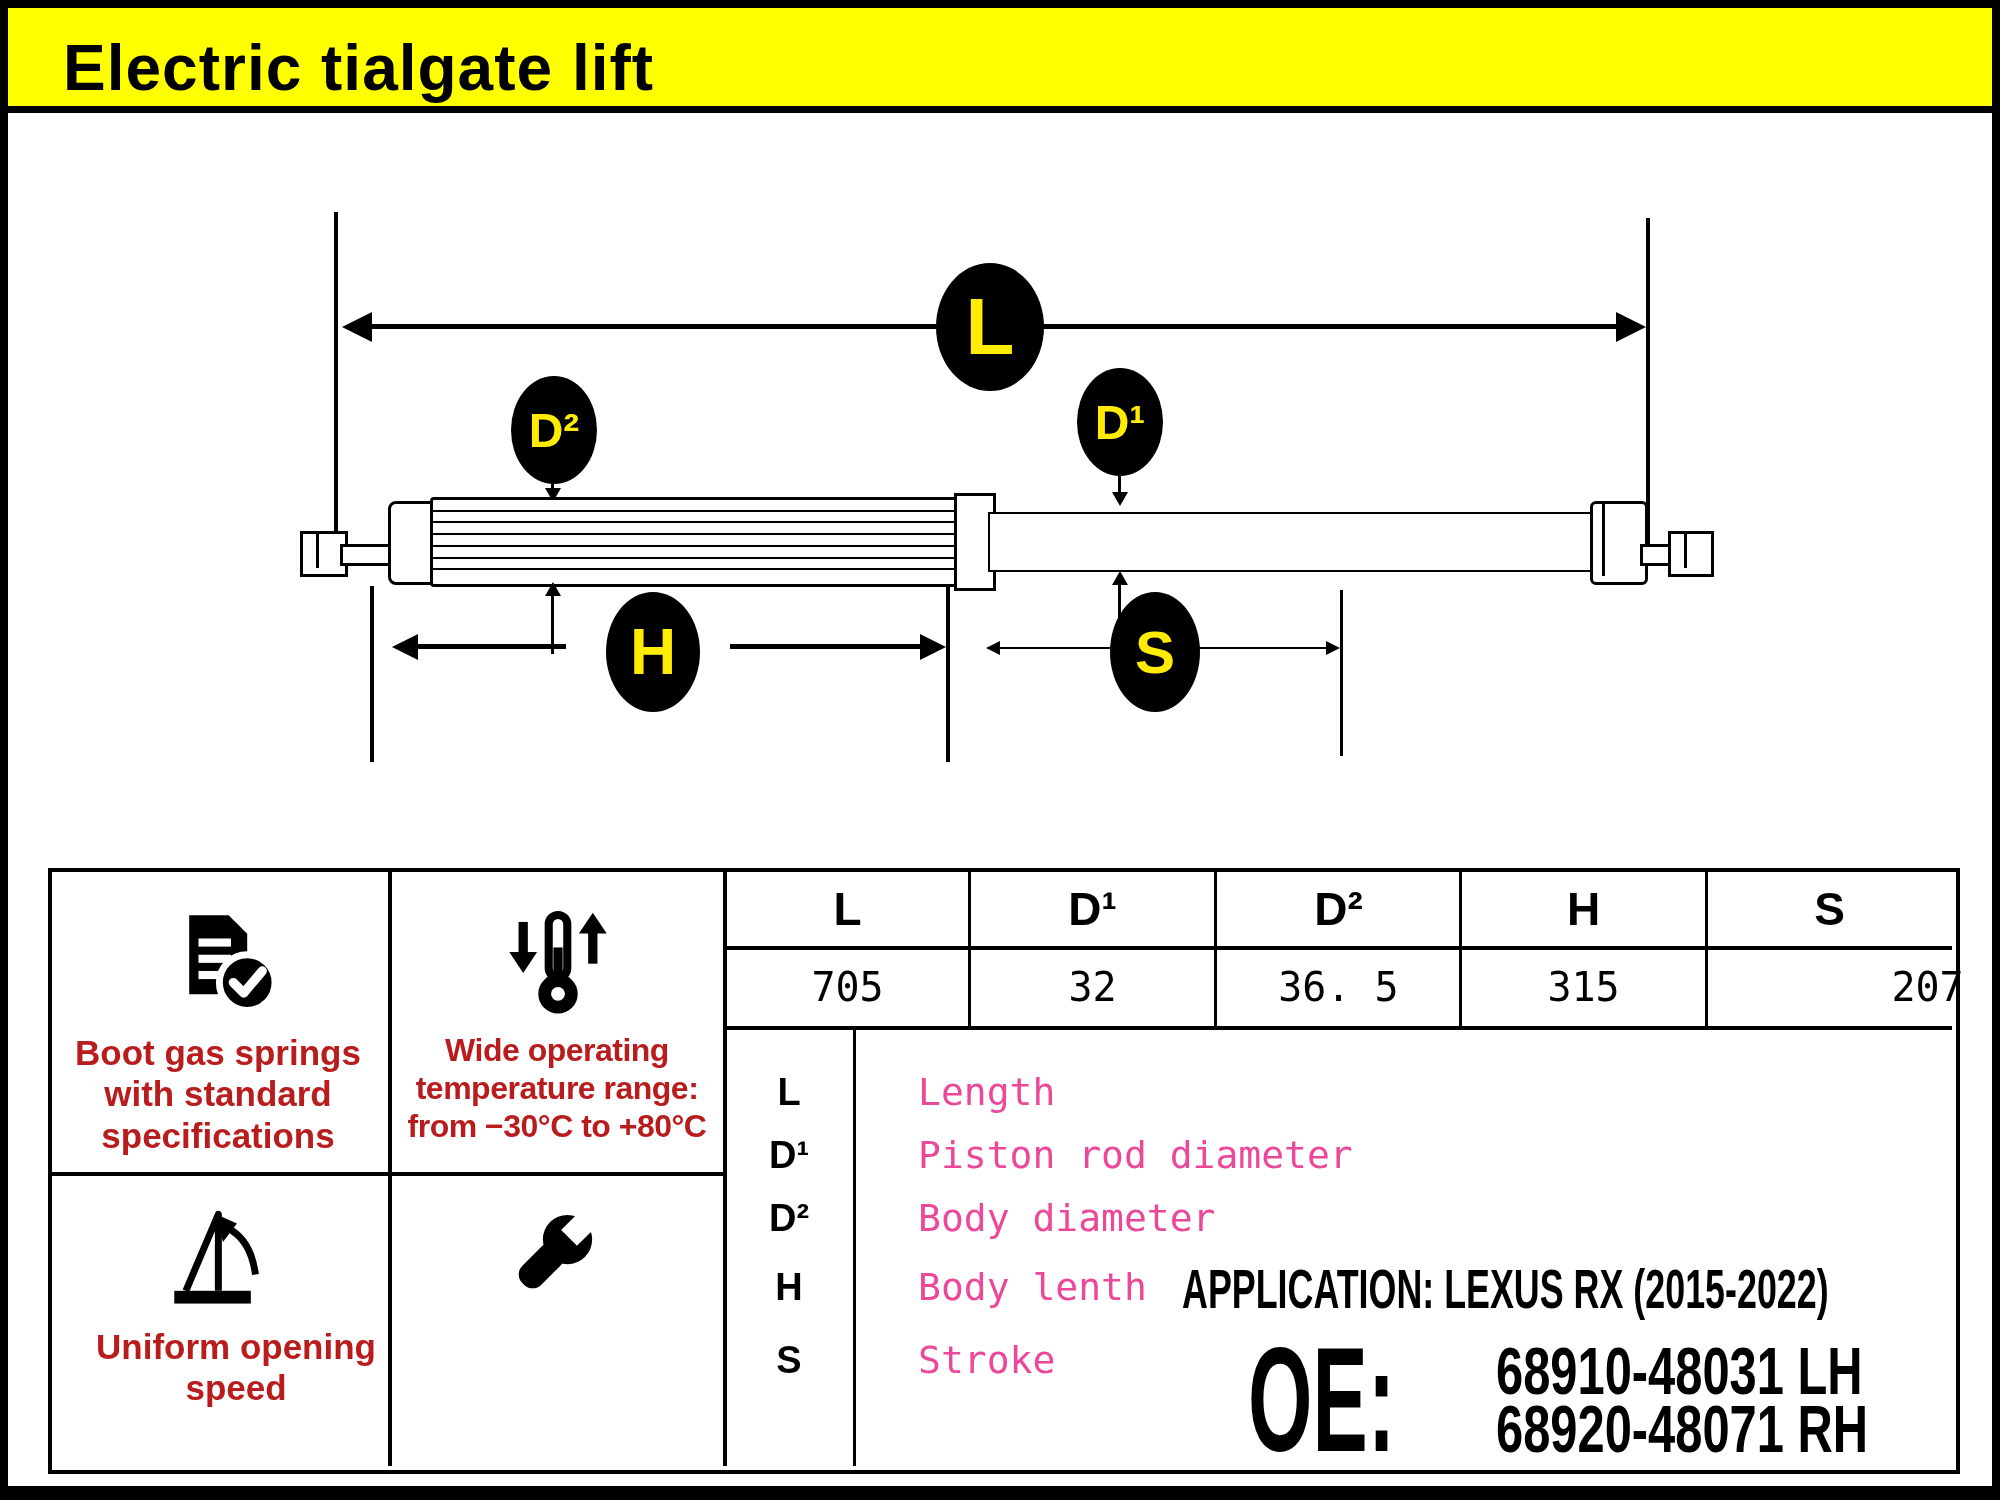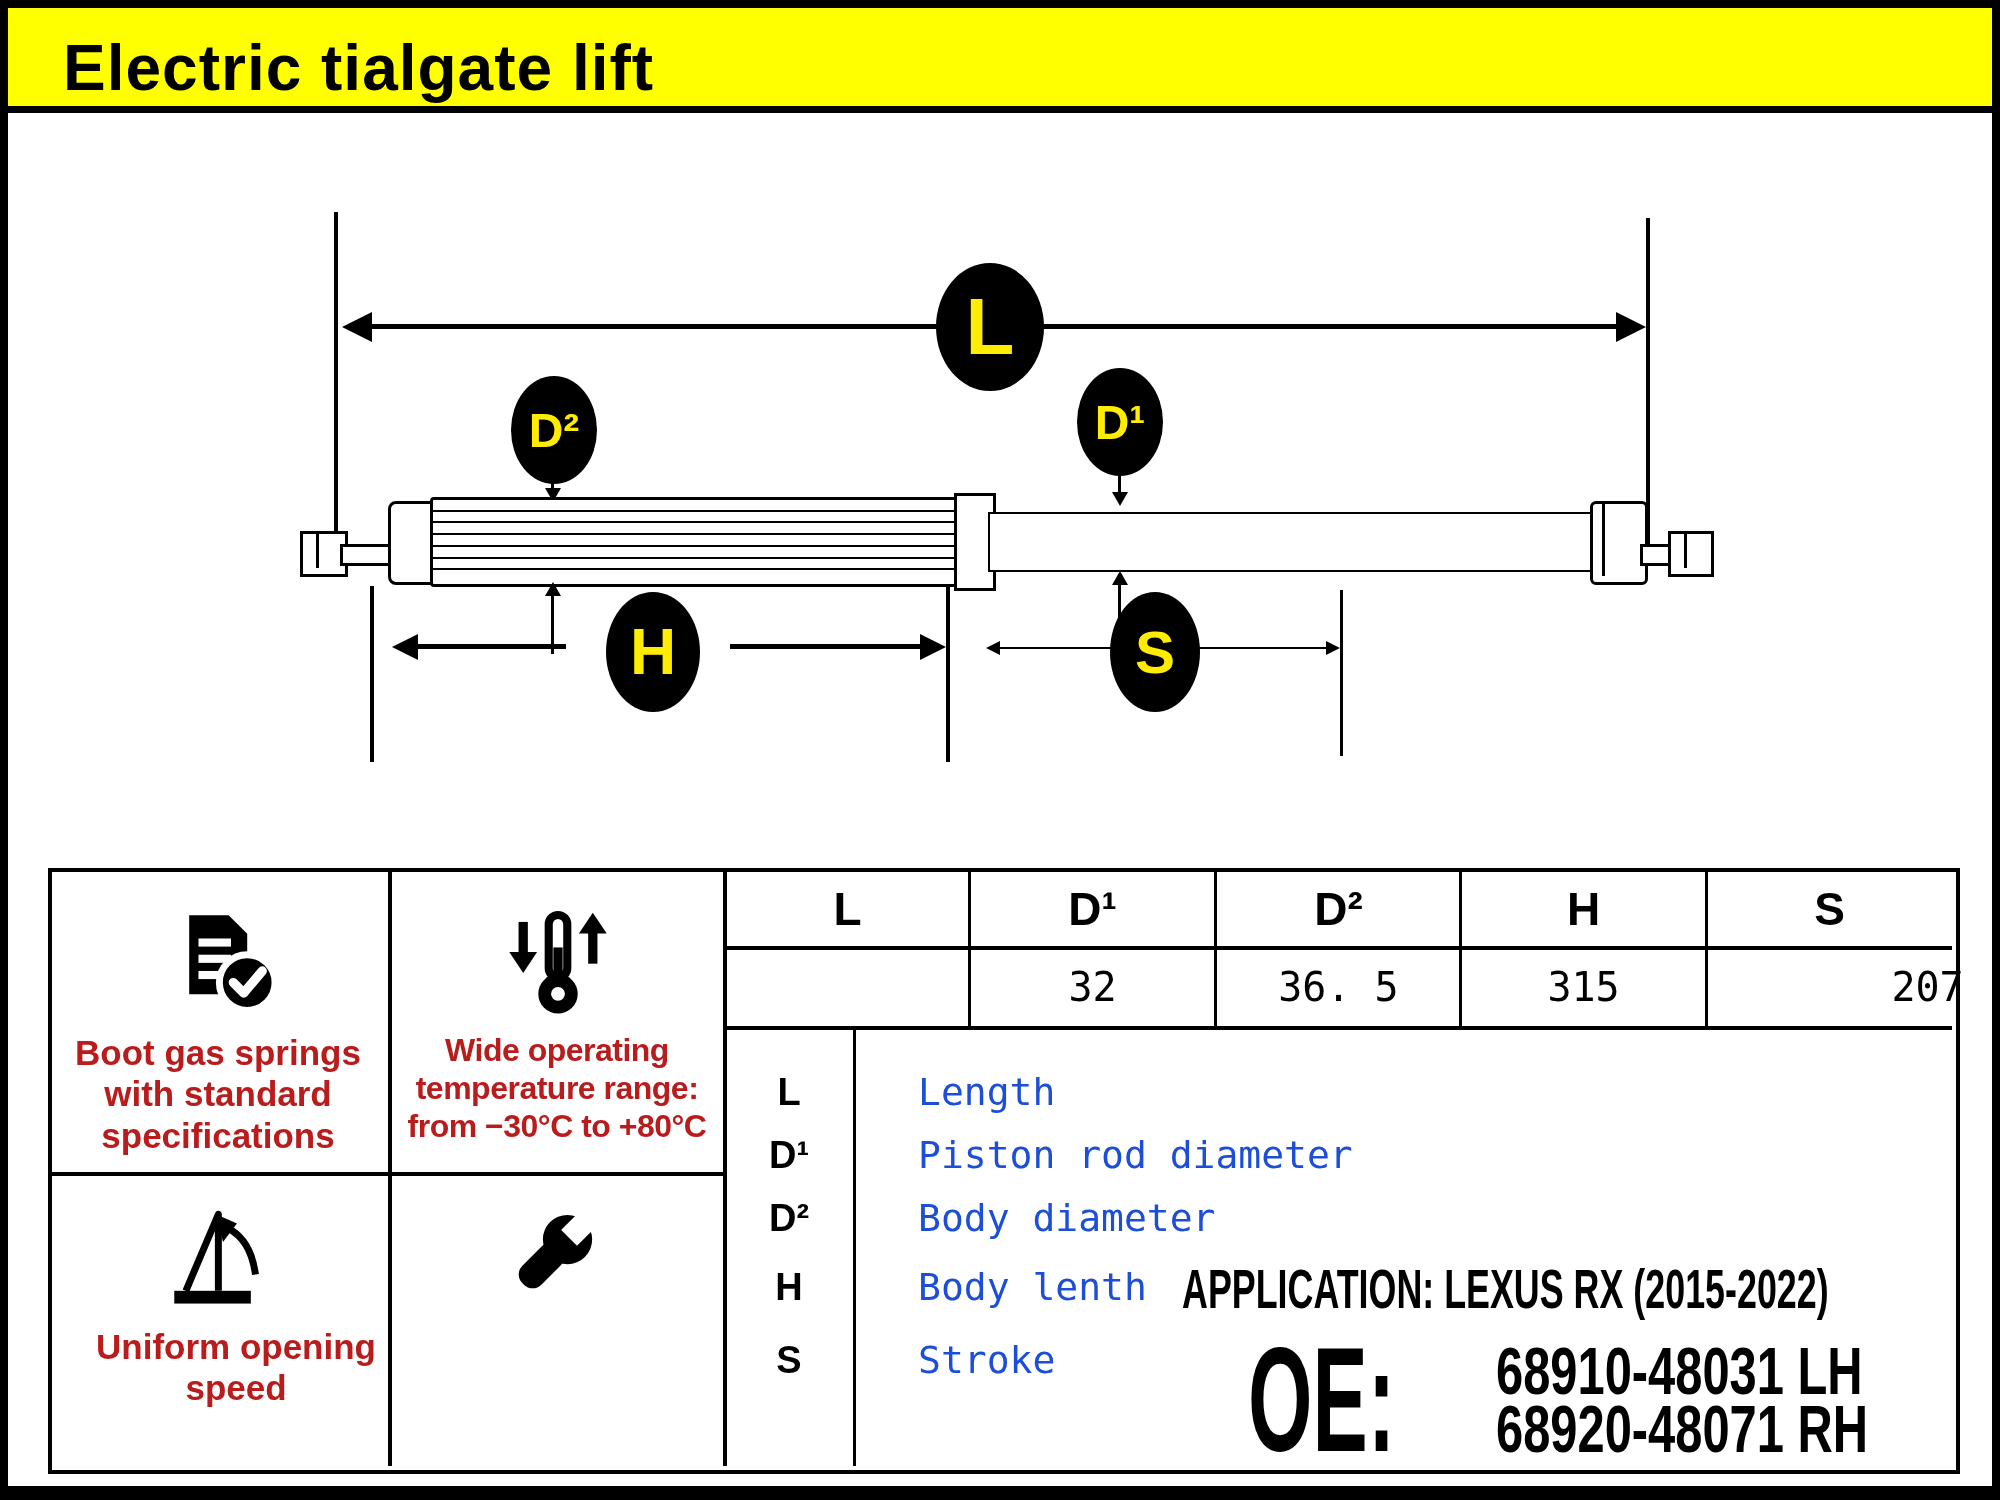--- a/index.html
+++ b/index.html
@@ -83,21 +83,21 @@
   .cdiv{top:868px;width:3px;height:158px;}
   .legend-vdiv{left:853px;top:1026px;width:3px;height:440px;}
   .spec-h{top:872px;height:74px;line-height:74px;text-align:center;
           font-size:46px;font-weight:700;color:#000;}
   .spec-v{top:948px;height:78px;line-height:78px;text-align:center;
           font-family:"DejaVu Sans Mono",monospace;font-size:40px;color:#000;}
   .cw{width:245px;}
   .lg-key{left:725px;width:128px;height:52px;line-height:52px;text-align:center;
           font-size:38px;font-weight:700;color:#000;}
   .lg-desc{left:918px;height:52px;line-height:52px;white-space:nowrap;
-           font-family:"DejaVu Sans Mono",monospace;font-size:38px;color:#1d4ed8;}
+           font-family:"DejaVu Sans Mono",monospace;font-size:38px;color:#ec4899;}
   .application{left:1182px;top:1258px;height:62px;line-height:62px;white-space:nowrap;
                font-size:56px;font-weight:700;color:#000;transform:scaleX(0.64);
                transform-origin:left center;}
   .oe-label{left:1248px;top:1342px;height:126px;line-height:116px;white-space:nowrap;
             font-size:148px;font-weight:700;color:#000;transform:scaleX(0.56);
             transform-origin:left center;}
   .oe-n1{left:1496px;top:1344px;height:54px;line-height:54px;}
   .oe-n2{left:1496px;top:1402px;height:54px;line-height:54px;}
   .oe-num{white-space:nowrap;font-size:66px;font-weight:700;color:#000;
           transform:scaleX(0.74);transform-origin:left center;}
@@ -245,20 +245,21 @@
       <rect x="38" y="40" width="24" height="46" rx="11" fill="#000"></rect>
     </g>
   </svg>
 
   <div class="abs spec-h cw" style="left:725px;">L</div>
   <div class="abs spec-h cw" style="left:970px;">D¹</div>
   <div class="abs spec-h cw" style="left:1216px;">D²</div>
   <div class="abs spec-h cw" style="left:1461px;">H</div>
   <div class="abs spec-h cw" style="left:1707px;">S</div>
 
+  <div class="abs spec-v cw" style="left:725px;">705</div>
   <div class="abs spec-v cw" style="left:970px;">32</div>
   <div class="abs spec-v cw" style="left:1216px;">36. 5</div>
   <div class="abs spec-v cw" style="left:1461px;">315</div>
   <div class="abs spec-v cw" style="left:1805px;">207</div>
 
   <div class="abs lg-key" style="top:1066px;">L</div>
   <div class="abs lg-desc" style="top:1066px;">Length</div>
   <div class="abs lg-key" style="top:1129px;">D¹</div>
   <div class="abs lg-desc" style="top:1129px;">Piston rod diameter</div>
   <div class="abs lg-key" style="top:1192px;">D²</div>

